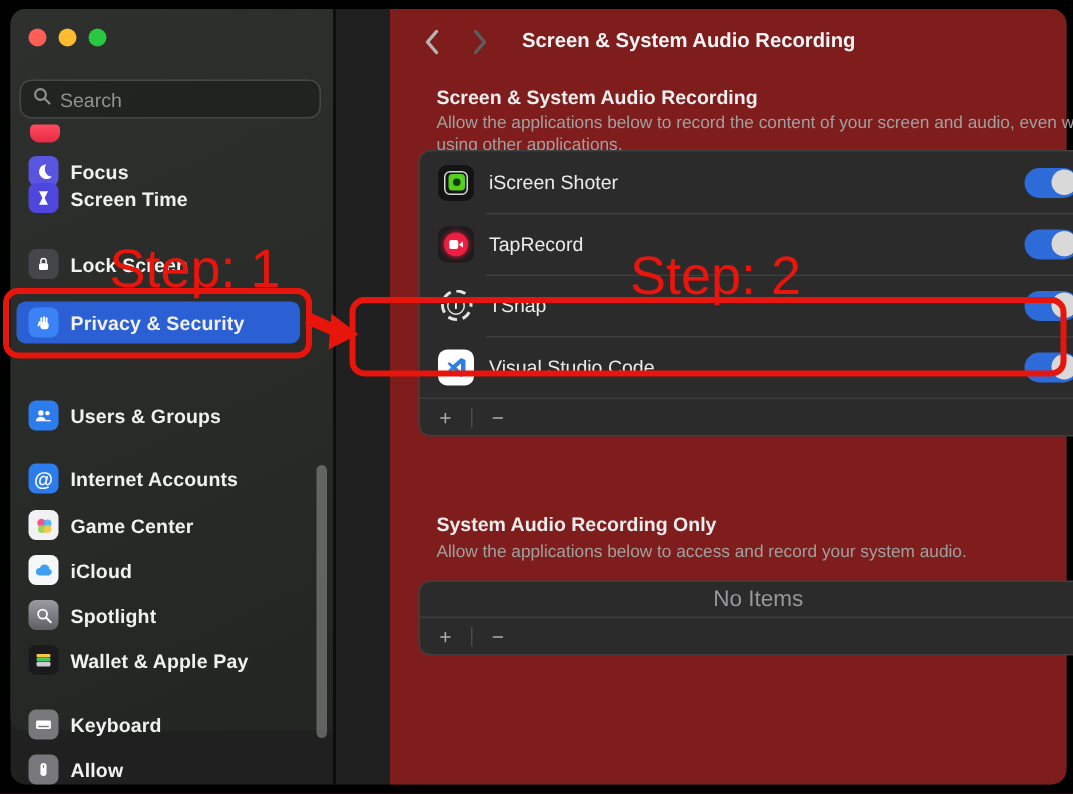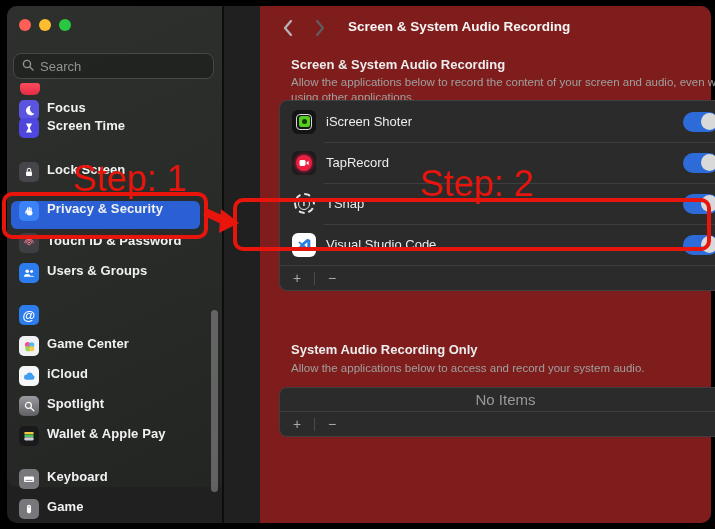--- a/index.html
+++ b/index.html
@@ -23,21 +23,21 @@
     border-radius:8px; background:rgba(0,0,0,.22); border:1px solid #454845;
     display:flex; align-items:center; padding:0 8px; gap:6px; }
   .search input { background:transparent; border:none; outline:none; color:#d8d8d8;
     font-size:13px; width:150px; font-family:"Liberation Sans",sans-serif; }
   .search input::placeholder { color:#8f948f; }
 
   .partial-icon { position:absolute; left:13px; top:77px; width:20px; height:12px;
     border-radius:3px 3px 6px 6px; background:linear-gradient(#ff4a5e,#e52c42); }
 
   .side-item { position:absolute; left:4px; width:189px; height:28px; border-radius:6px;
-    display:flex; align-items:flex-start; gap:8px; padding-left:8px; color:#f1f1f1;
+    display:flex; align-items:center; gap:8px; padding-left:8px; color:#f1f1f1;
     font-size:13px; font-weight:600; letter-spacing:.1px; cursor:default; }
   .side-item.selected { background:#2a60d4; }
   .ic { width:20px; height:20px; border-radius:5px; flex:none;
     display:flex; align-items:center; justify-content:center; }
   .ic svg { display:block; }
 
   .scrollbar { position:absolute; left:204px; top:304px; width:7px; height:182px;
     border-radius:4px; background:rgba(150,150,150,.55); }
 
   
@@ -129,47 +129,36 @@
               <rect x="7" y="10" width="10.5" height="9.5" rx="4.5"></rect>
               <rect x="7.2" y="4.5" width="2.4" height="9" rx="1.2"></rect>
               <rect x="10.4" y="3.4" width="2.4" height="9" rx="1.2"></rect>
               <rect x="13.6" y="4.5" width="2.4" height="9" rx="1.2"></rect>
               <rect x="4.6" y="9" width="2.4" height="7" rx="1.2" transform="rotate(22 5.8 12.5)"></rect>
             </g>
           </svg>
         </span>
       <span>Privacy &amp; Security</span>
     </div>
-    <div class="side-item" style="top:227px">
-      <span class="ic" style="background:#3f3f43">
-          <svg width="14" height="14" viewBox="0 0 24 24">
-            <g fill="none" stroke="#ff7b8d" stroke-width="1.5">
-              <circle cx="12" cy="13" r="2.2"></circle>
-              <path d="M6.8 13a5.2 5.2 0 0 1 10.4 0"></path>
-              <path d="M4 11.5a8.3 8.3 0 0 1 16 0"></path>
-            </g>
-          </svg>
-        </span>
-      <span>Touch ID &amp; Password</span>
-    </div>
     <div class="side-item" style="top:257px">
       <span class="ic" style="background:#2c7ced">
           <svg width="14" height="14" viewBox="0 0 24 24">
             <g fill="#fff">
               <circle cx="9" cy="9" r="3.1"></circle>
               <circle cx="16.5" cy="9.3" r="2.5"></circle>
               <path d="M3.2 18.5a5.8 5 0 0 1 11.6 0z"></path>
               <path d="M13.6 18.5a4.6 4 0 0 1 7.6 0z"></path>
             </g>
           </svg>
         </span>
       <span>Users &amp; Groups</span>
     </div>
     <div class="side-item" style="top:299px">
       <span class="ic" style="background:#2c7ced;color:#fff;font-size:13px;font-weight:bold">@</span>
+      <span>Internet Accounts</span>
     </div>
     <div class="side-item" style="top:330px">
       <span class="ic" style="background:#f2f2f4">
           <svg width="15" height="15" viewBox="0 0 24 24">
             <circle cx="9" cy="9" r="4.4" fill="#f4427e" opacity=".9"></circle>
             <circle cx="15.5" cy="9.5" r="4.2" fill="#3fb6f5" opacity=".9"></circle>
             <circle cx="9.5" cy="15.5" r="4.2" fill="#8bd44a" opacity=".9"></circle>
             <circle cx="15.5" cy="15.5" r="4.2" fill="#f5c63f" opacity=".9"></circle>
           </svg>
         </span>
@@ -211,21 +200,21 @@
         </span>
       <span>Keyboard</span>
     </div>
     <div class="side-item" style="top:493px">
       <span class="ic" style="background:#77777c">
           <svg width="14" height="14" viewBox="0 0 24 24">
             <rect x="8.5" y="4.5" width="7" height="15" rx="3.5" fill="#fff"></rect>
             <line x1="12" y1="7" x2="12" y2="10" stroke="#77777c" stroke-width="1.3"></line>
           </svg>
         </span>
-      <span>Game</span>
+      <span>Allow</span>
     </div>
 
     <div class="scrollbar"></div>
   </div>
 
   <div class="divider-v"></div>
 
   <div class="pane">
 
     <span class="nav-chevron" style="left:22px">

